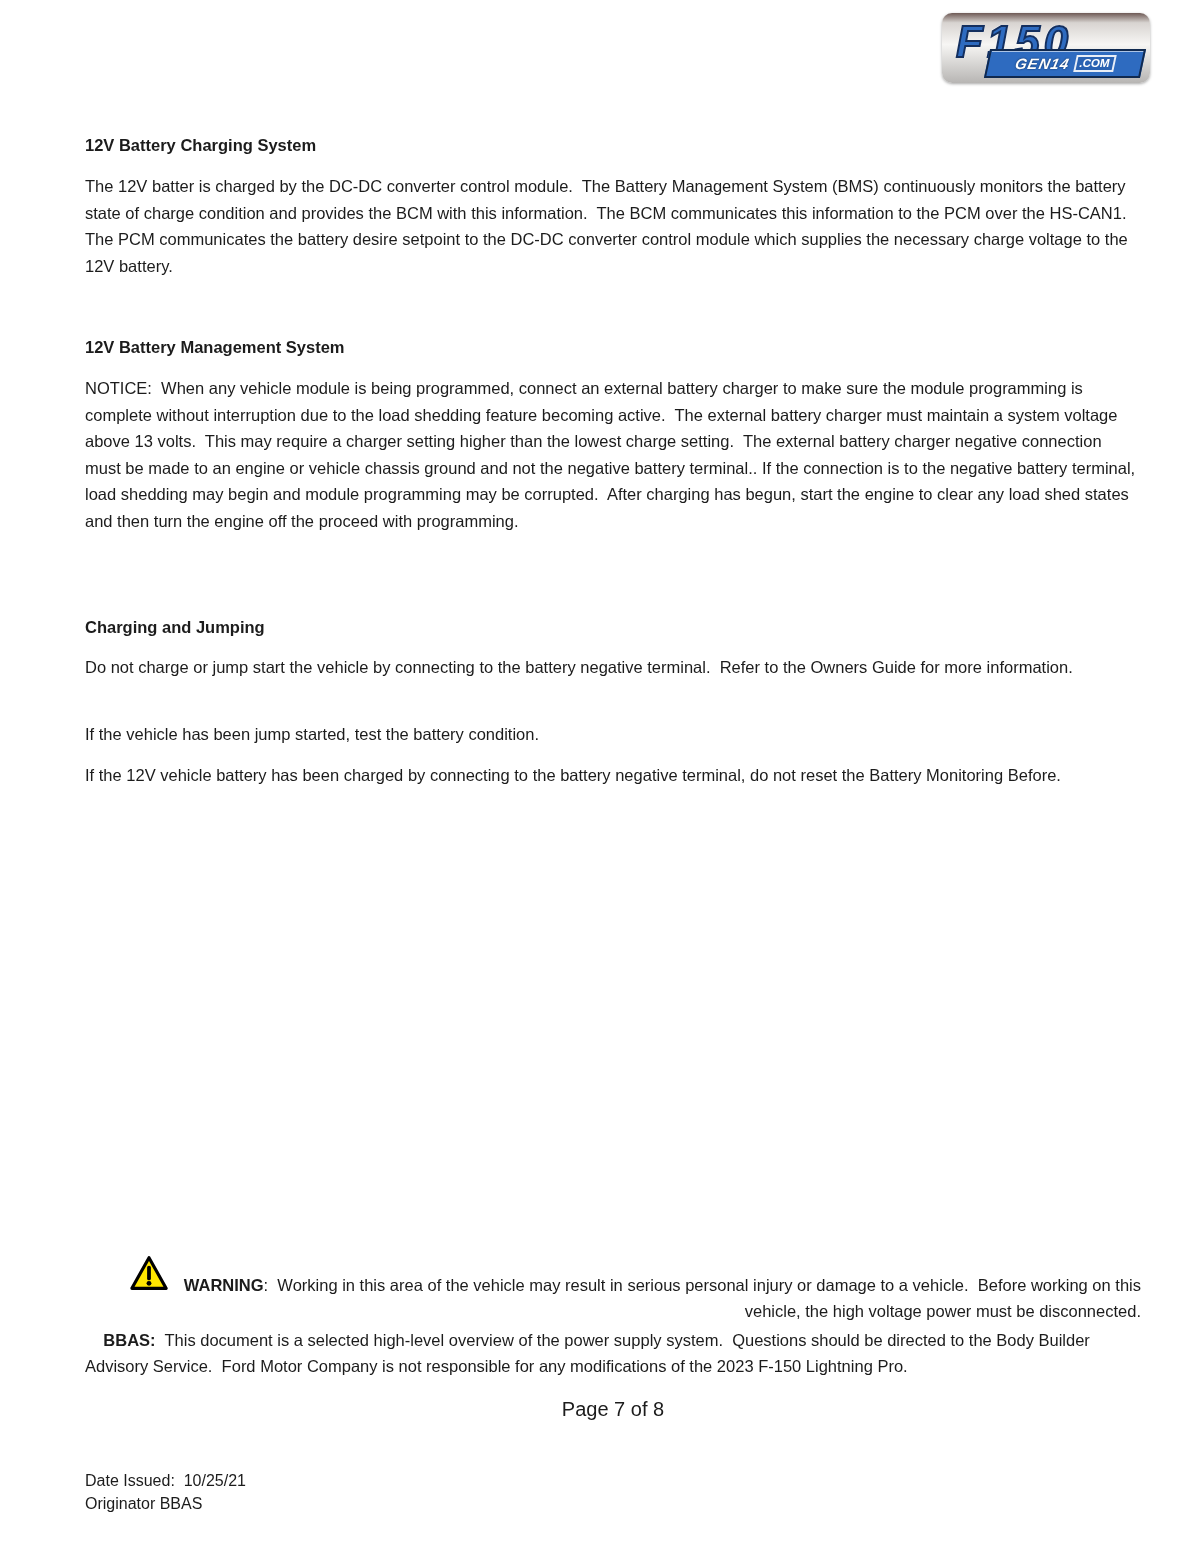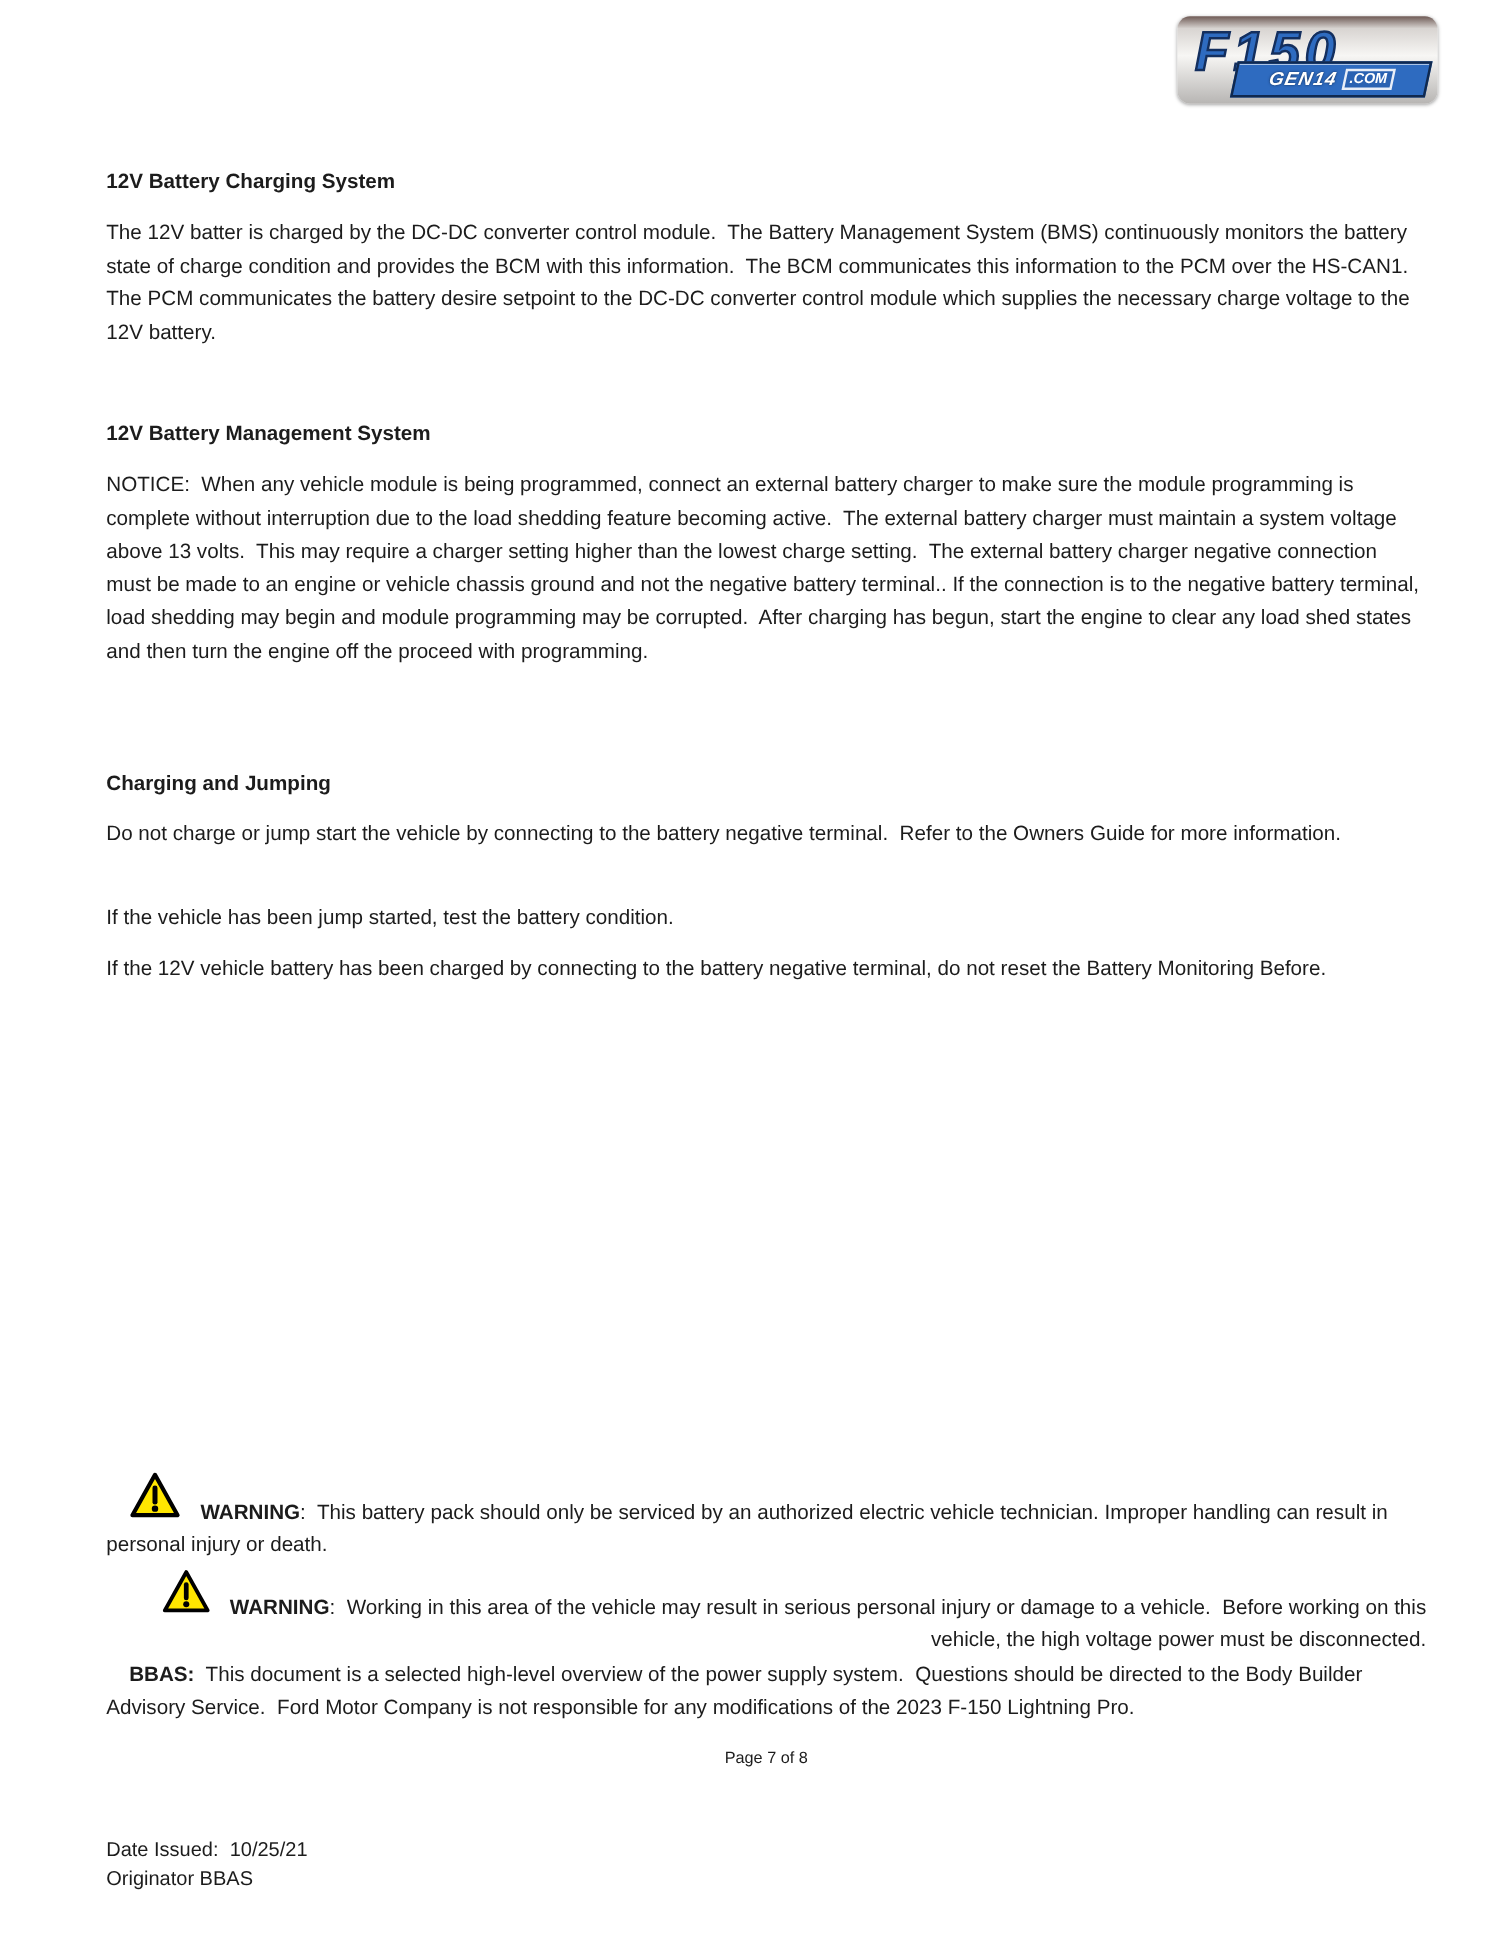--- a/index.html
+++ b/index.html
@@ -41,21 +41,21 @@
     color:#ffffff; font-weight:bold; font-size:11.5px;
     border:2px solid #e8eef8; background:#2a62b2; padding:0 3px; line-height:13px;
   }
 
   
   .warn-icon { display:inline-block; margin-right:15px; }
   .w-label { font-weight:bold; }
   .w-text, .n-text { white-space:pre-wrap; }
 
   
-  .footer-center { text-align:center; font-size:13px; }
+  .footer-center { text-align:center; font-size:20px; }
   .footer-small { font-size:16px; line-height:25px; }
   .doc-row { display:flex; justify-content:space-between; }
 </style>
 </head>
 <body>
 
 <div class="page">
 
   <div class="logo">
     <div class="logo-f">F150</div>
@@ -70,27 +70,20 @@
   <p class="blk para" style="top:173px;">The 12V batter is charged by the DC-DC converter control module.  The Battery Management System (BMS) continuously monitors the battery state of charge condition and provides the BCM with this information.  The BCM communicates this information to the PCM over the HS-CAN1.  The PCM communicates the battery desire setpoint to the DC-DC converter control module which supplies the necessary charge voltage to the 12V battery.</p>
 
   <h2 class="blk heading" style="top:336px;">12V Battery Management System</h2>
   <p class="blk para" style="top:375px;">NOTICE:  When any vehicle module is being programmed, connect an external battery charger to make sure the module programming is complete without interruption due to the load shedding feature becoming active.  The external battery charger must maintain a system voltage above 13 volts.  This may require a charger setting higher than the lowest charge setting.  The external battery charger negative connection must be made to an engine or vehicle chassis ground and not the negative battery terminal.. If the connection is to the negative battery terminal, load shedding may begin and module programming may be corrupted.  After charging has begun, start the engine to clear any load shed states and then turn the engine off the proceed with programming.</p>
 
   <h2 class="blk heading" style="top:616px;">Charging and Jumping</h2>
   <p class="blk para" style="top:654px;">Do not charge or jump start the vehicle by connecting to the battery negative terminal.  Refer to the Owners Guide for more information.</p>
   <p class="blk para" style="top:721px;">If the vehicle has been jump started, test the battery condition.</p>
   <p class="blk para" style="top:762px;">If the 12V vehicle battery has been charged by connecting to the battery negative terminal, do not reset the Battery Monitoring Before.</p>
 
-  <p class="blk para" style="top:1150px;">
-    <svg class="warn-icon" width="42" height="38" viewBox="0 0 44 40">
-      <path d="M22 3 L41 37 L3 37 Z" fill="#ffe600" stroke="#000000" stroke-width="3.5" stroke-linejoin="round"></path>
-      <path d="M22 14 L22 26" stroke="#000000" stroke-width="4.2" stroke-linecap="round"></path>
-      <circle cx="22" cy="31.5" r="2.7" fill="#000000"></circle>
-    </svg><span class="w-label">WARNING</span><span class="w-text">:  This battery pack should only be serviced by an authorized electric vehicle technician. Improper handling can result in personal injury or death.</span>
-  </p>
 
   <p class="blk para" style="top:1228px;text-align:right;">
     <svg class="warn-icon" width="40" height="36" viewBox="0 0 44 40">
       <path d="M22 3 L41 37 L3 37 Z" fill="#ffe600" stroke="#000000" stroke-width="3.5" stroke-linejoin="round"></path>
       <path d="M22 14 L22 26" stroke="#000000" stroke-width="4.2" stroke-linecap="round"></path>
       <circle cx="22" cy="31.5" r="2.7" fill="#000000"></circle>
     </svg><span class="w-label">WARNING</span><span class="w-text">:  Working in this area of the vehicle may result in serious personal injury or damage to a vehicle.  Before working on this vehicle, the high voltage power must be disconnected.</span>
   </p>
 
   <p class="blk para" style="top:1300px;">

